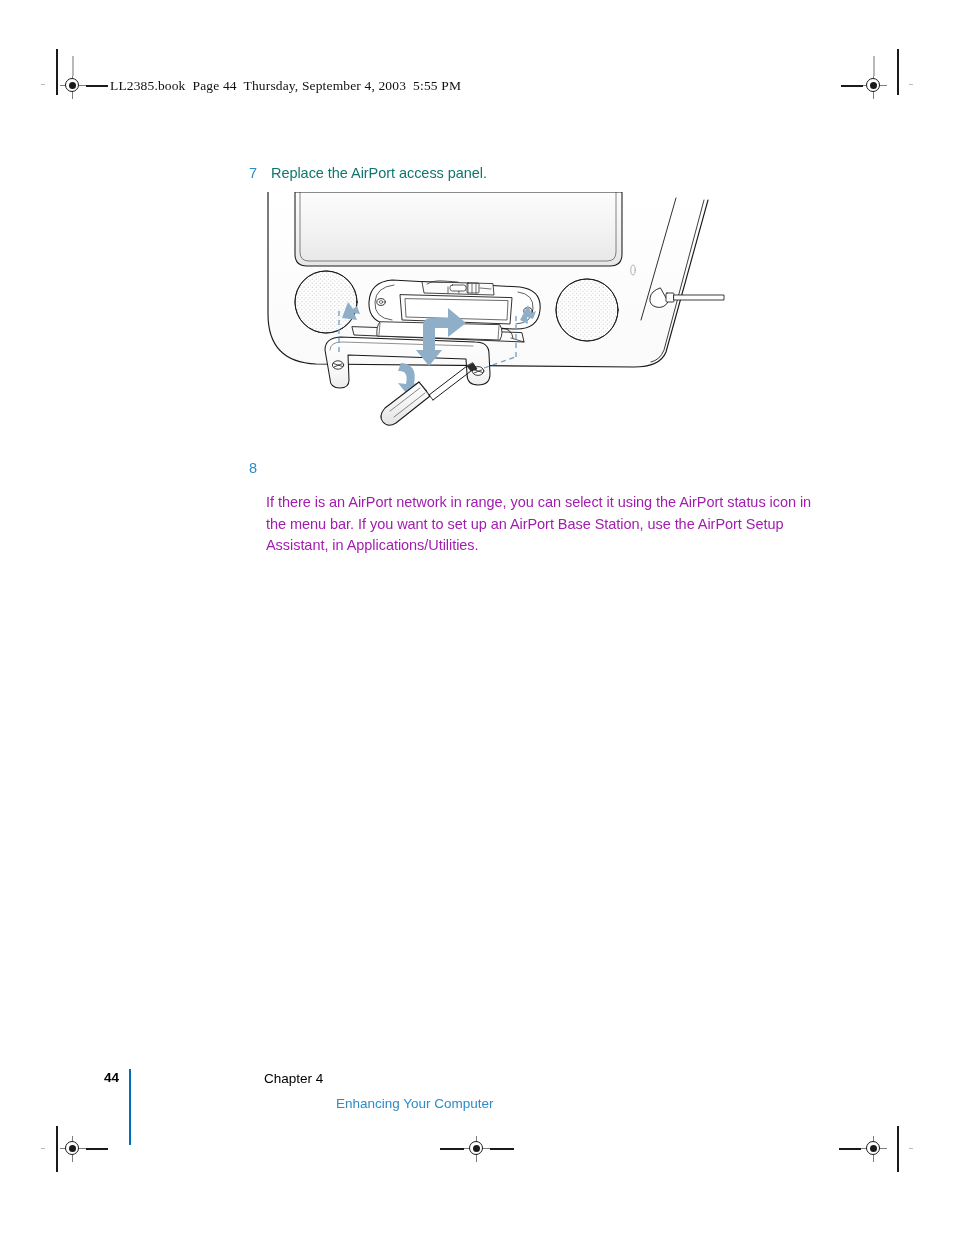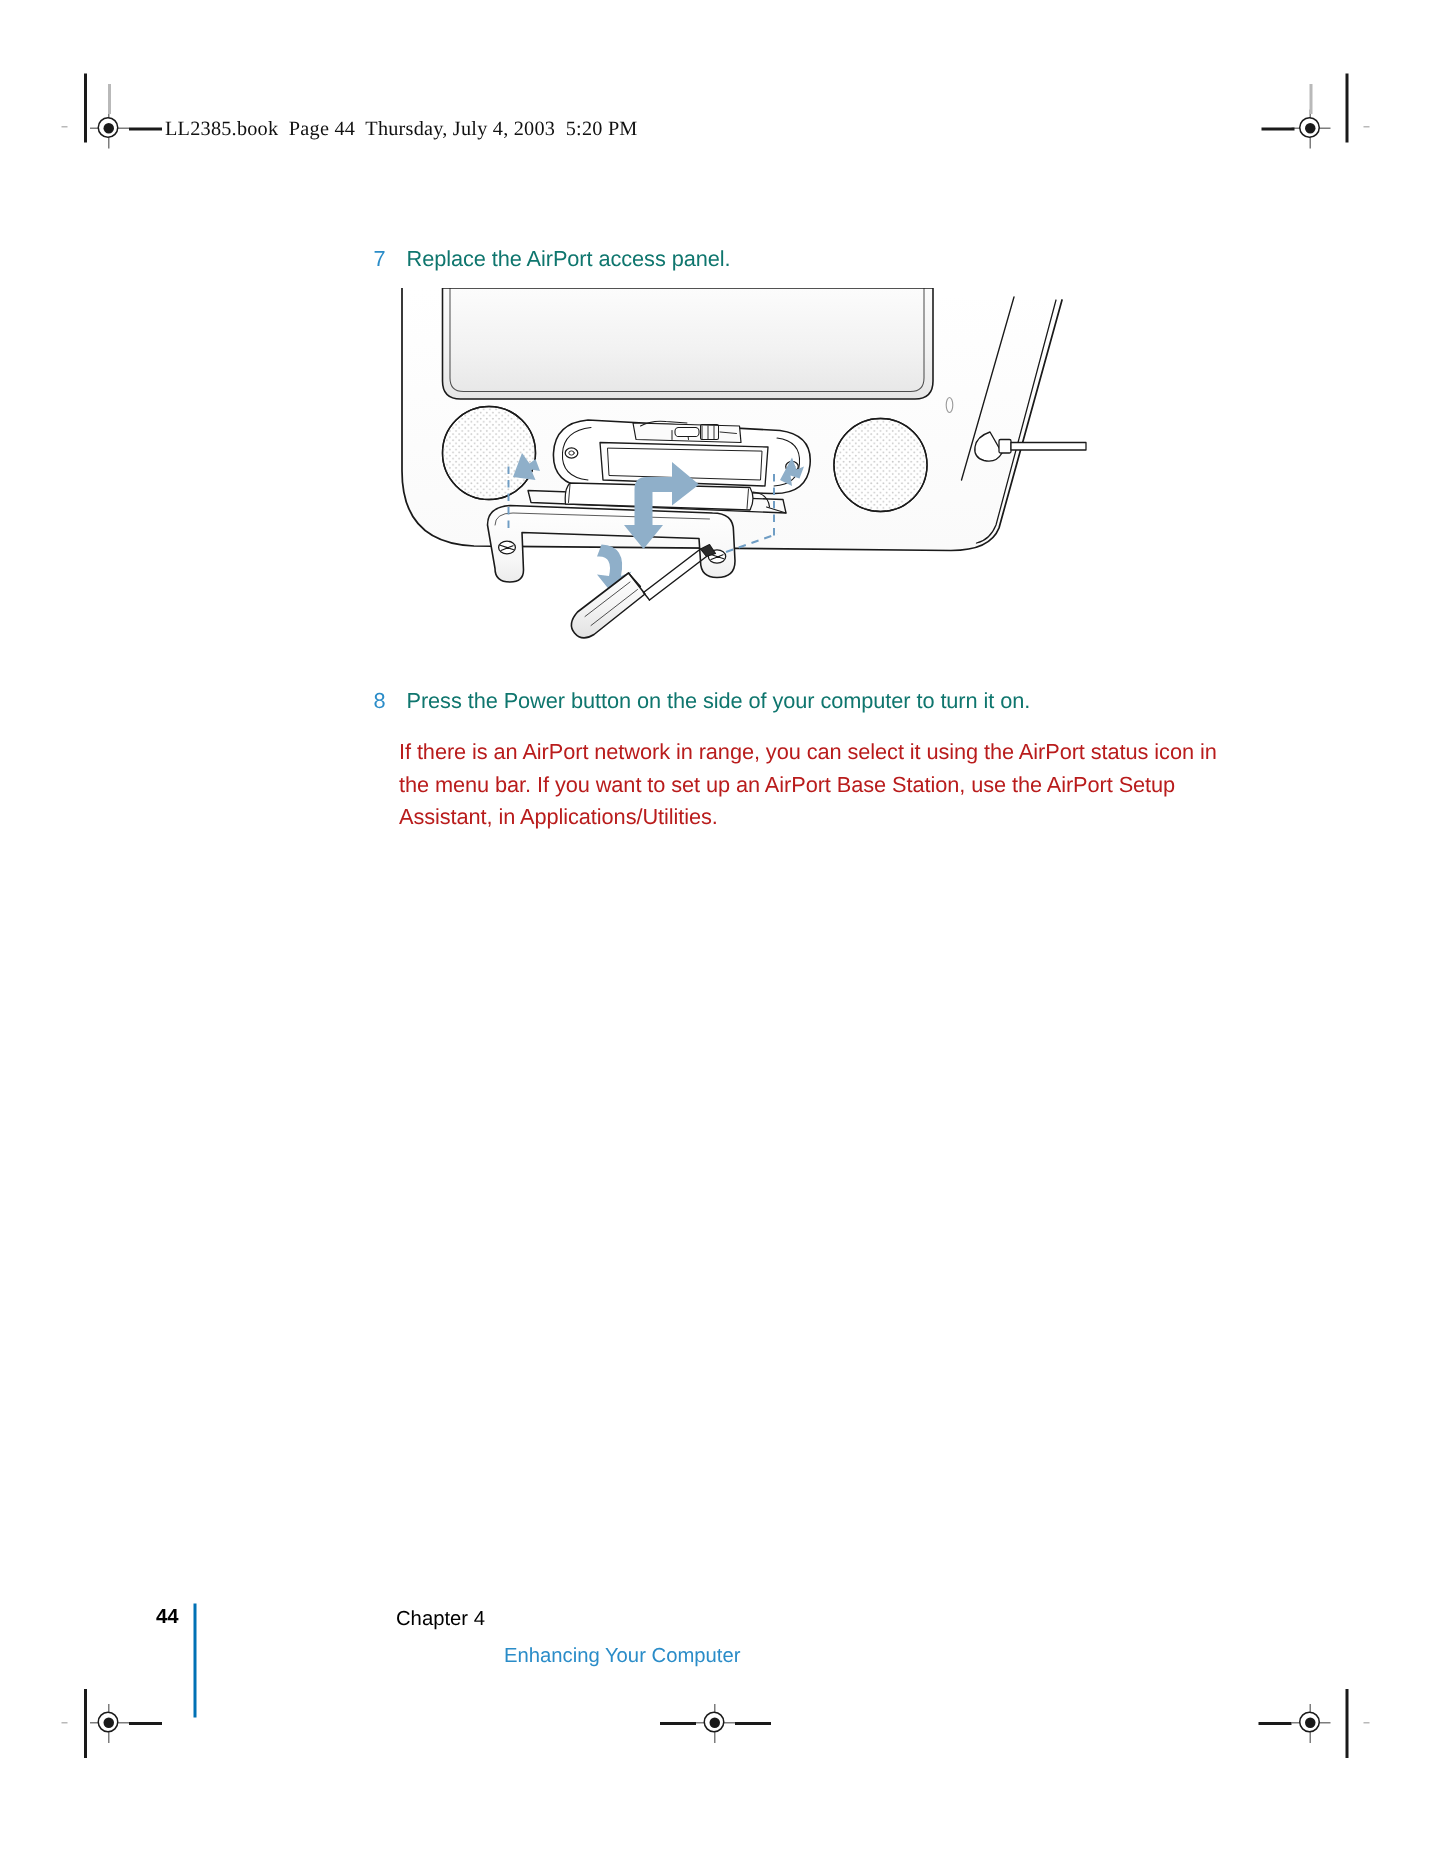--- a/index.html
+++ b/index.html
@@ -94,21 +94,21 @@
   .step-text {
     font-size: 14.5px;
     line-height: 21px;
     color: #0f766e;
     letter-spacing: -0.05px;
   }
   .para {
     position: absolute;
     font-size: 14.5px;
     line-height: 21.5px;
-    color: #b91c1c;
+    color: #a21caf;
     letter-spacing: -0.05px;
     width: 565px;
   }
 
   
   .footer-num {
     position: absolute;
     left: 104px;
     top: 1070px;
     font-size: 13.5px;
@@ -199,21 +199,21 @@
   <div class="trim-line" style="left:897px; top:1126px; width:1.6px; height:46px;"></div>
   <div class="faint-tick" style="left:909px; top:1148px; width:4px; height:1.4px;"></div>
   <div class="reg-mark" style="left:861px; top:1136px;">
     <div class="hair-h"></div>
       <div class="hair-v"></div>
     <div class="ring"></div>
       <div class="dot"></div>
   </div>
   <div class="mark-arm" style="left:839px; top:1148.4px; width:22px; height:1.3px;"></div>
 
-  <div class="run-head">LL2385.book  Page 44  Thursday, July 4, 2003  5:20 PM</div>
+  <div class="run-head">LL2385.book  Page 44  Thursday, September 4, 2003  5:55 PM</div>
 
   <div class="content">
 
     <div class="step" style="left:249px; top:163px; width:560px;">
       <span class="step-num">7</span>
       <span class="step-text">Replace the AirPort access panel.</span>
     </div>
 
     <div class="figure">
       <svg viewBox="0 0 480 255" xmlns="http://www.w3.org/2000/svg">
@@ -372,21 +372,20 @@
           <path d="M167,203 L205,174" stroke="#1a1a1a" stroke-width="1"></path>
           <path d="M171,208 L209,179" stroke="#1a1a1a" stroke-width="1"></path>
           <path d="M167,203 L171,208" stroke="#1a1a1a" stroke-width="0.9"></path>
           <path d="M205,174 L209,179 L215,177 L211,171 Z" fill="#2b2b2b" stroke="#1a1a1a" stroke-width="0.8"></path>
         </g>
       </svg>
     </div>
 
     <div class="step" style="left:249px; top:458px; width:600px;">
       <span class="step-num">8</span>
-      <span class="step-text">Press the Power button on the side of your computer to turn it on.</span>
     </div>
 
     <div class="para" style="left:266px; top:492px;">If there is an AirPort network in range, you can select it using the AirPort status icon in the menu bar. If you want to set up an AirPort Base Station, use the AirPort Setup Assistant, in Applications/Utilities.</div>
 
   </div>
 
   <div class="footer-num">44</div>
   <div class="footer-rule"></div>
   <div class="footer-chapter">Chapter 4</div>
   <div class="footer-title">Enhancing Your Computer</div>

